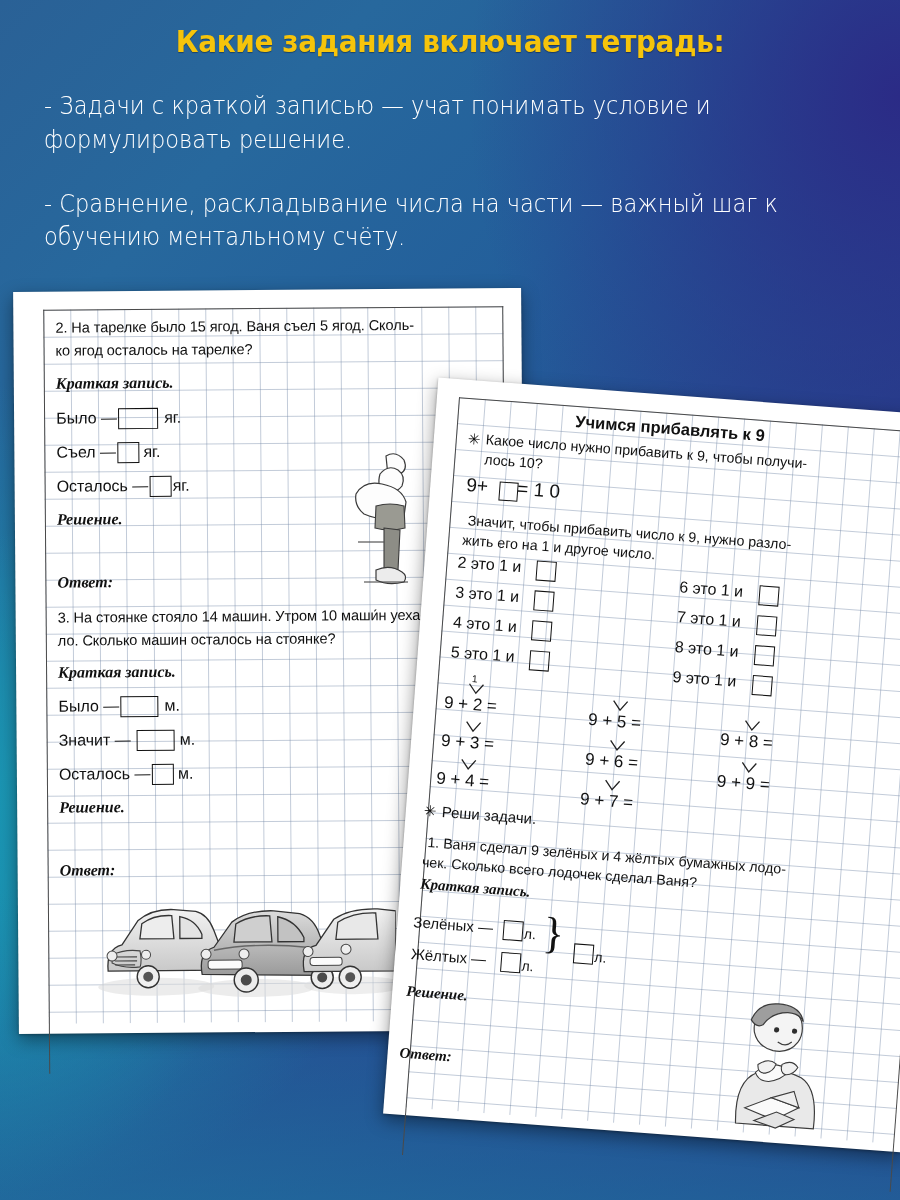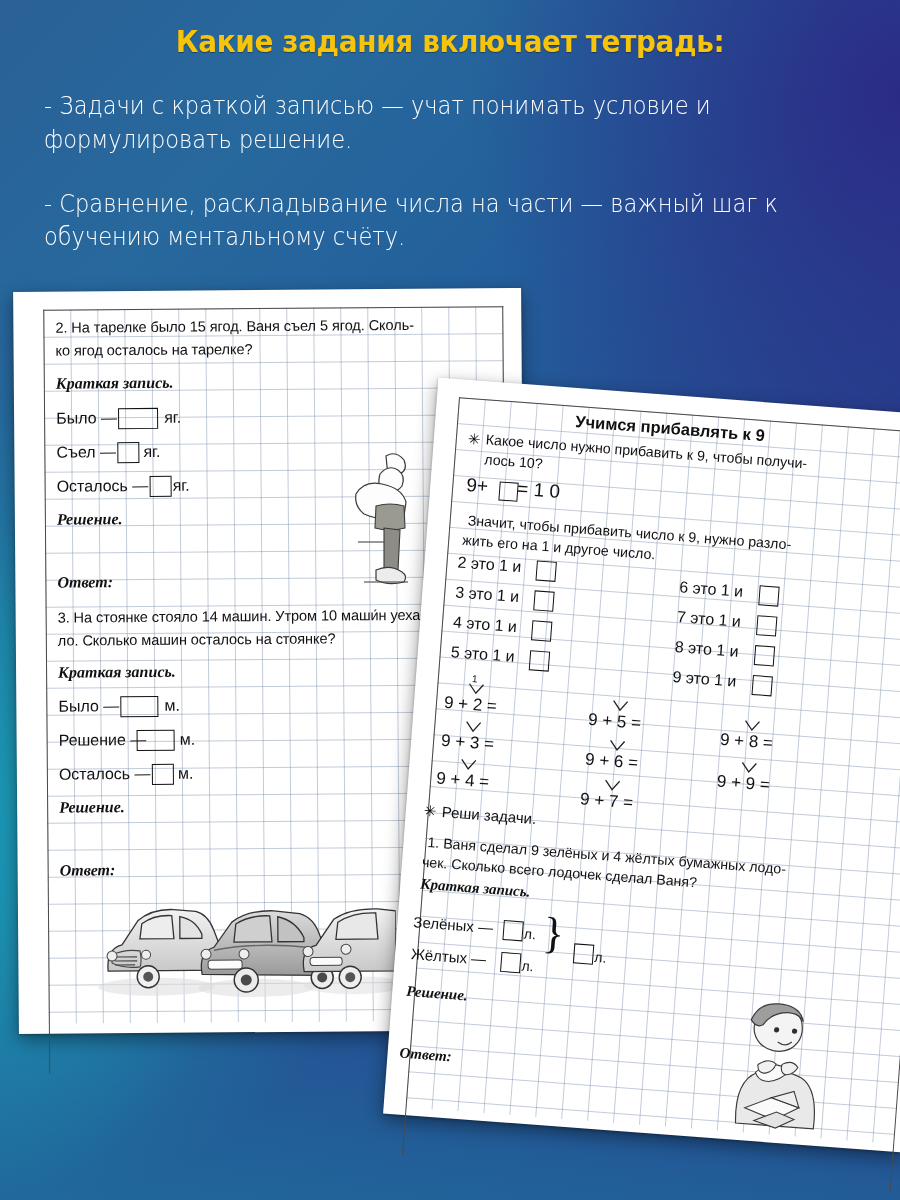--- a/index.html
+++ b/index.html
@@ -122,21 +122,21 @@
 
     <div class="txt L" style="left:42px;top:318px;">3. На стоянке стояло 14 машин. Утром 10 маши́н уеха-</div>
     <div class="txt L" style="left:42px;top:341px;">ло. Сколько машин осталось на стоянке?</div>
 
     <div class="txt Lbig ital" style="left:42px;top:372px;">Краткая запись.</div>
 
     <div class="txt Lbig" style="left:42px;top:406px;">Было —</div>
     <span class="bx" style="position:absolute;left:104px;top:405px;width:36px;height:19px;"></span>
     <div class="txt Lbig" style="left:148px;top:406px;">м.</div>
 
-    <div class="txt Lbig" style="left:42px;top:440px;">Решение —</div>
+    <div class="txt Lbig" style="left:42px;top:440px;">Значит —</div>
     <span class="bx" style="position:absolute;left:120px;top:439px;width:36px;height:19px;"></span>
     <div class="txt Lbig" style="left:163px;top:440px;">м.</div>
 
     <div class="txt Lbig" style="left:42px;top:474px;">Осталось —</div>
     <span class="bx" style="position:absolute;left:135px;top:473px;width:20px;height:19px;"></span>
     <div class="txt Lbig" style="left:161px;top:474px;">м.</div>
 
     <div class="txt Lbig ital" style="left:42px;top:507px;">Решение.</div>
     <div class="txt Lbig ital" style="left:42px;top:570px;">Ответ:</div>
   </div>

